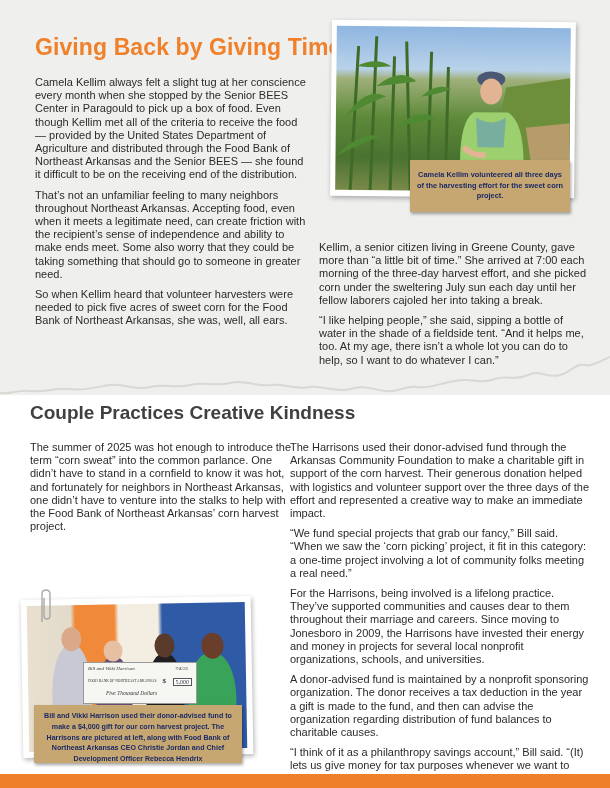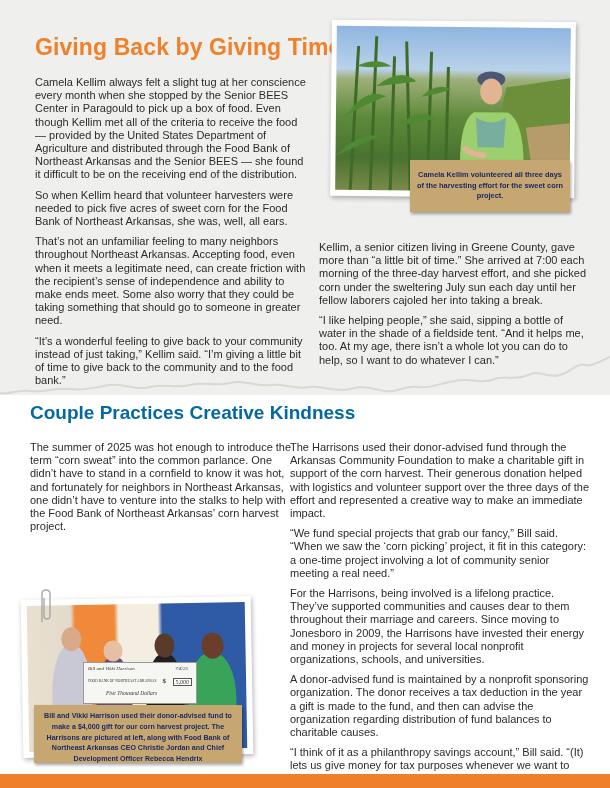--- a/index.html
+++ b/index.html
@@ -34,21 +34,21 @@
   }
   .caption-card {
     position: absolute; background: #c6a772; color: #1b2a66;
     font-weight: bold; font-size: 7.4px; line-height: 10.5px; text-align: center;
     box-shadow: 1px 2px 3px rgba(0,0,0,0.35);
   }
   .caption1 { left: 410px; top: 160px; width: 160px; height: 52px; padding: 10px 6px 0 6px; }
 
   .title-navy {
     position: absolute; left: 30px; top: 402px;
-    font-weight: bold; font-size: 19px; color: #0369a1; white-space: nowrap;
+    font-weight: bold; font-size: 19px; color: #404040; white-space: nowrap;
   }
   .col-left-bottom { position: absolute; left: 30px; top: 428px; width: 262px; }
   .col-right-bottom { position: absolute; left: 290px; top: 428px; width: 300px; }
 
   .photo2 { left: 22px; top: 598px; width: 230px; height: 158px; transform: rotate(-1deg); }
   .photo2 .img {
     position: absolute; left: 6px; top: 6px; right: 6px; bottom: 6px;
     background: linear-gradient(90deg, #e9e0cf 0%, #e2dacb 20%, #f08a3a 22%, #f08a3a 40%, #f3ede2 42%, #f3ede2 60%, #2f5aa5 62%, #2f5aa5 100%);
     overflow: hidden;
   }
@@ -82,23 +82,22 @@
 
 <svg class="torn-edge" viewBox="0 0 610 60" preserveAspectRatio="none">
   <path d="M0,0 L610,0 L610,12 C600,16 592,22 585,20 C575,18 570,28 560,30 C548,34 540,24 528,30 C515,36 505,30 495,34 C480,40 470,32 455,36 C440,38 430,44 418,42 C405,40 398,48 385,46 C372,44 362,40 350,44 C335,48 322,40 310,42 C295,45 282,38 270,40 C255,42 245,34 230,38 C215,42 205,36 190,40 C175,44 165,38 150,42 C135,46 125,38 110,40 C95,42 85,46 70,44 C55,42 45,48 30,46 C18,44 8,50 0,48 Z" fill="#efefed"></path>
   <path d="M0,48 C8,50 18,44 30,46 C45,48 55,42 70,44 C85,46 95,42 110,40 C125,38 135,46 150,42 C165,38 175,44 190,40 C205,36 215,42 230,38 C245,34 255,42 270,40 C282,38 295,45 310,42 C322,40 335,48 350,44 C362,40 372,44 385,46 C398,48 405,40 418,42 C430,44 440,38 455,36 C470,32 480,40 495,34 C505,30 515,36 528,30 C540,24 548,34 560,30 C570,28 575,18 585,20 C592,22 600,16 610,12" fill="none" stroke="#d8d8d4" stroke-width="2"></path>
 </svg>
 
 <h1 class="title-orange">Giving Back by Giving Time</h1>
 
 <div class="col-left-top body-text">
   <p>Camela Kellim always felt a slight tug at her conscience every month when she stopped by the Senior BEES Center in Paragould to pick up a box of food. Even though Kellim met all of the criteria to receive the food — provided by the United States Department of Agriculture and distributed through the Food Bank of Northeast Arkansas and the Senior BEES — she found it difficult to be on the receiving end of the distribution.</p>
+  <p>That’s not an unfamiliar feeling to many neighbors throughout Northeast Arkansas. Accepting food, even when it meets a legitimate need, can create friction with the recipient’s sense of independence and ability to make ends meet. Some also worry that they could be taking something that should go to someone in greater need.</p>
   <p>So when Kellim heard that volunteer harvesters were needed to pick five acres of sweet corn for the Food Bank of Northeast Arkansas, she was, well, all ears.</p>
-  <p>That’s not an unfamiliar feeling to many neighbors throughout Northeast Arkansas. Accepting food, even when it meets a legitimate need, can create friction with the recipient’s sense of independence and ability to make ends meet. Some also worry that they could be taking something that should go to someone in greater need.</p>
-  <p>“It’s a wonderful feeling to give back to your community instead of just taking,” Kellim said. “I’m giving a little bit of time to give back to the community and to the food bank.”</p>
 </div>
 
 <div class="photo-frame photo1">
   <div class="img">
     <svg width="234" height="164" viewBox="0 0 234 164">
 
       <g stroke="#3f6b28" stroke-width="3" fill="none">
         <path d="M15,164 L22,20"></path>
           <path d="M35,164 L40,10"></path>
           <path d="M55,164 L58,30"></path>
@@ -134,21 +133,21 @@
 </div>
 
 <h1 class="title-navy">Couple Practices Creative Kindness</h1>
 
 <div class="col-left-bottom body-text">
   <p>The summer of 2025 was hot enough to introduce the term “corn sweat” into the common parlance. One didn’t have to stand in a cornfield to know it was hot, and fortunately for neighbors in Northeast Arkansas, one didn’t have to venture into the stalks to help with the Food Bank of Northeast Arkansas’ corn harvest project.</p>
 </div>
 
 <div class="col-right-bottom body-text">
   <p>The Harrisons used their donor-advised fund through the Arkansas Community Foundation to make a charitable gift in support of the corn harvest. Their generous donation helped with logistics and volunteer support over the three days of the effort and represented a creative way to make an immediate impact.</p>
-  <p>“We fund special projects that grab our fancy,” Bill said. “When we saw the ‘corn picking’ project, it fit in this category: a one-time project involving a lot of community senior meeting a real need.”</p>
+  <p>“We fund special projects that grab our fancy,” Bill said. “When we saw the ‘corn picking’ project, it fit in this category: a one-time project involving a lot of community folks meeting a real need.”</p>
   <p>For the Harrisons, being involved is a lifelong practice. They’ve supported communities and causes dear to them throughout their marriage and careers. Since moving to Jonesboro in 2009, the Harrisons have invested their energy and money in projects for several local nonprofit organizations, schools, and universities.</p>
   <p>A donor-advised fund is maintained by a nonprofit sponsoring organization. The donor receives a tax deduction in the year a gift is made to the fund, and then can advise the organization regarding distribution of fund balances to charitable causes.</p>
   <p>“I think of it as a philanthropy savings account,” Bill said. “(It) lets us give money for tax purposes whenever we want to and then make gifts to charities when we find a need we want to fund.”</p>
 </div>
 
 <div class="photo-frame photo2">
   <div class="img">
 
     <div class="person" style="left:24px;top:40px;width:40px;height:110px;background:#c9c9d6;"></div>
     <div class="head" style="left:34px;top:22px;width:20px;height:24px;"></div>

